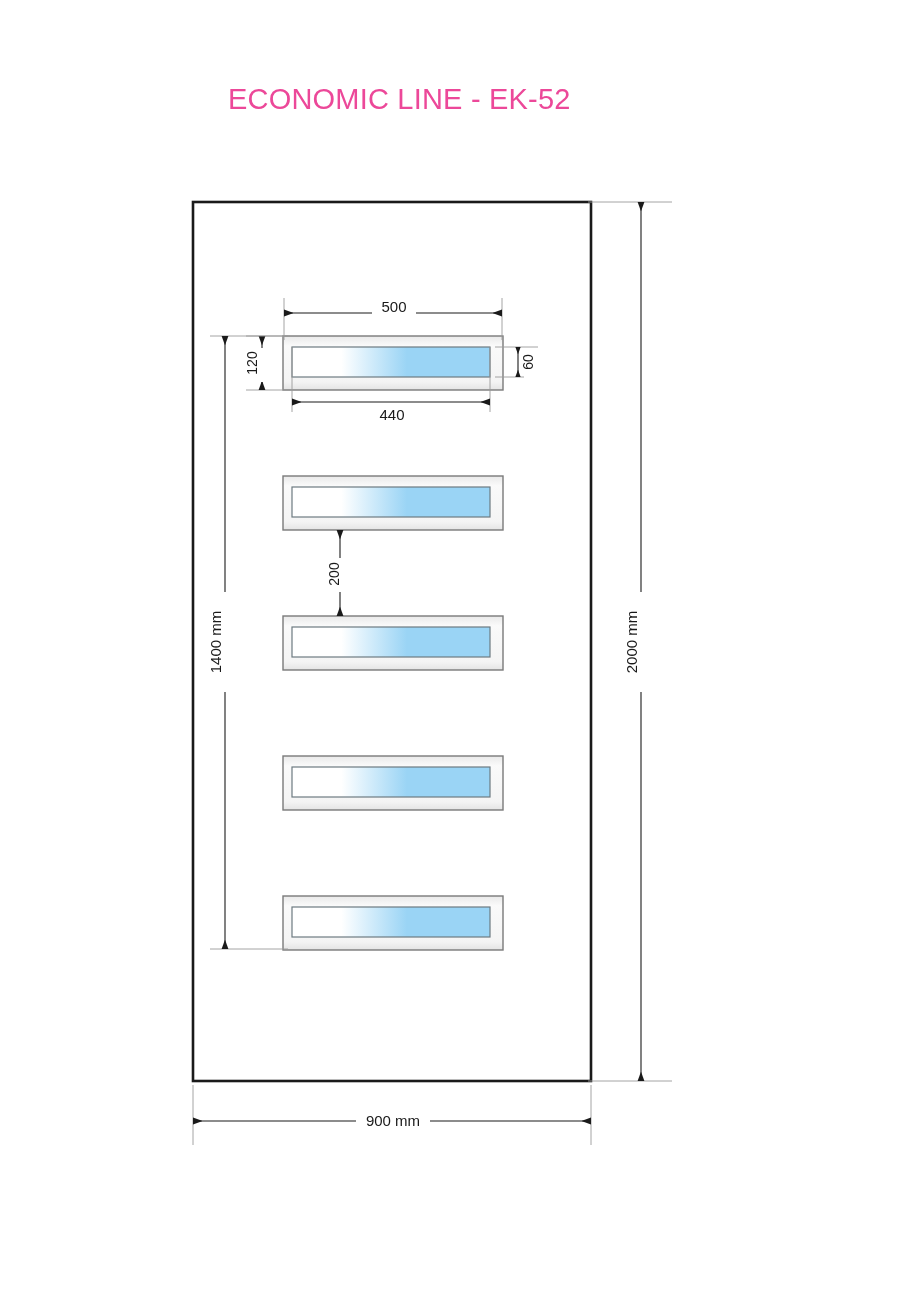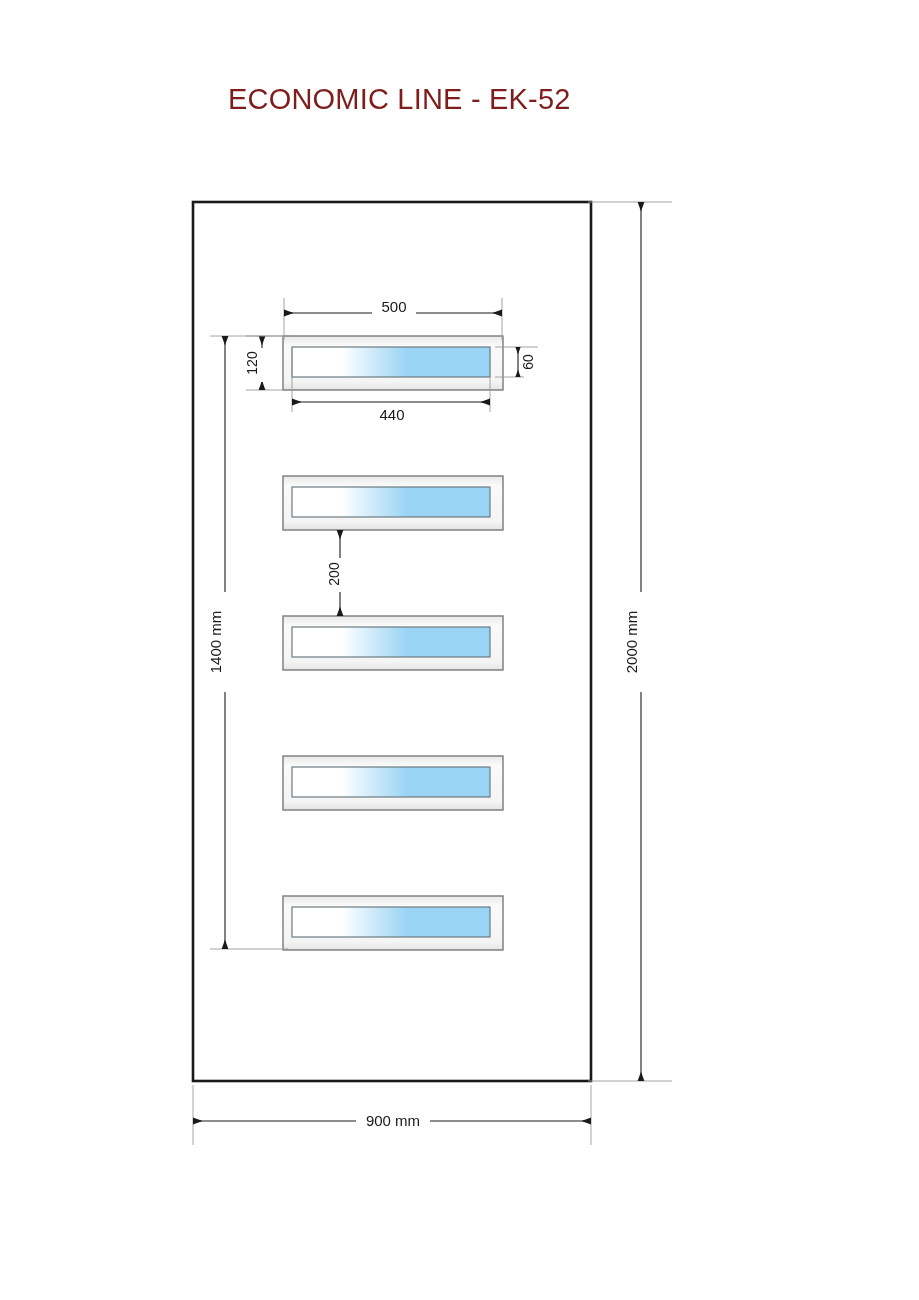--- a/index.html
+++ b/index.html
@@ -19,21 +19,21 @@
     left: 0; top: 0;
     width: 919px;
     height: 1300px;
   }
   #page-title {
     position: absolute;
     left: 228px;
     top: 83px;
     font-size: 29px;
     letter-spacing: 0.2px;
-    color: #7f1d1d;
+    color: #ec4899;
     font-family: "Liberation Sans", sans-serif;
     white-space: nowrap;
   }
   svg#technical-drawing {
     position: absolute;
     left: 0;
     top: 0;
     width: 919px;
     height: 1300px;
   }

